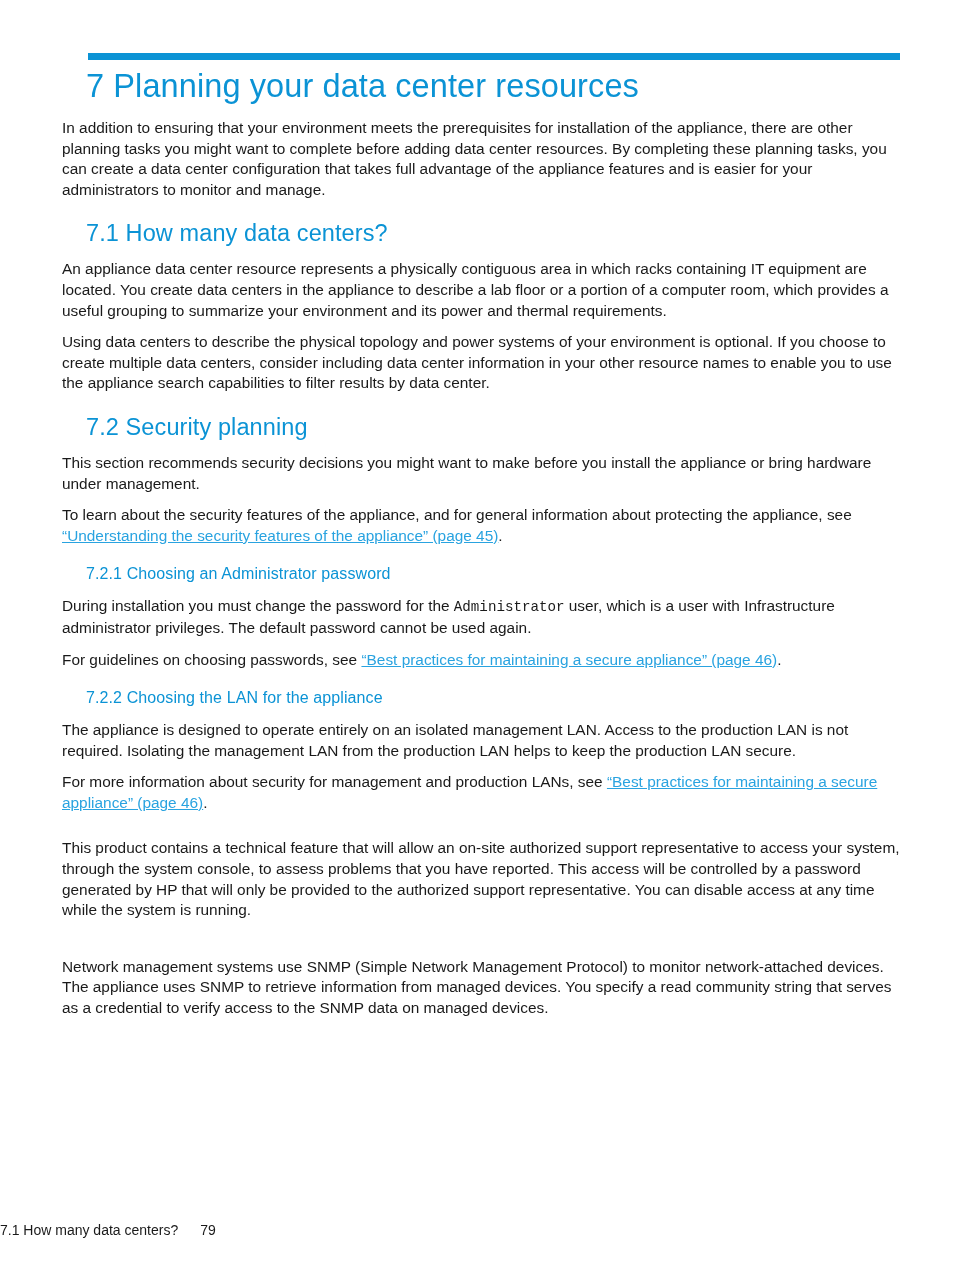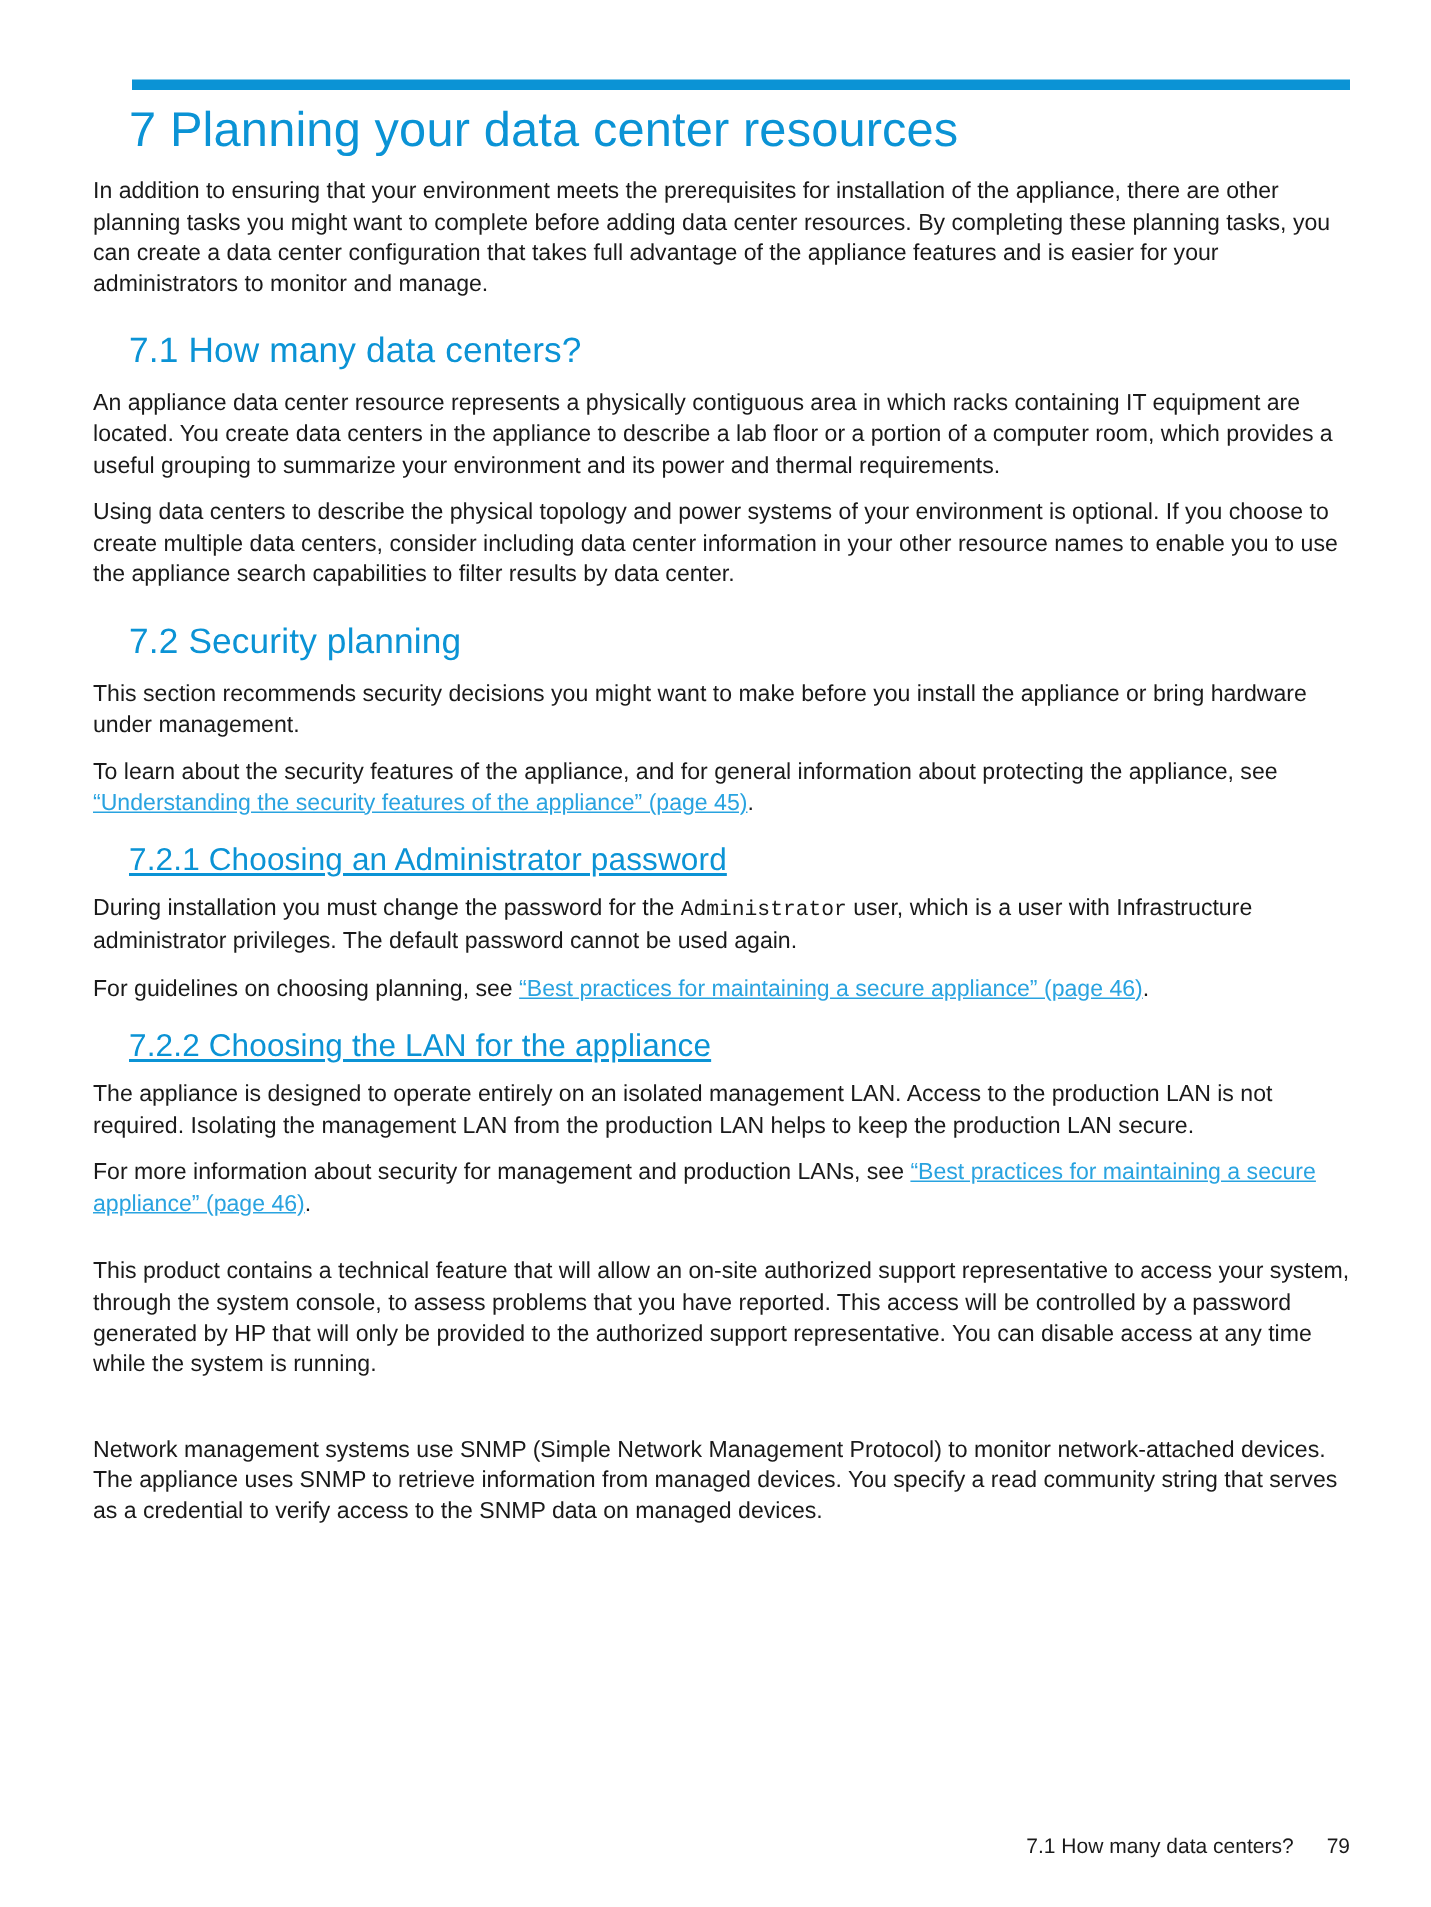--- a/index.html
+++ b/index.html
@@ -62,23 +62,22 @@
     font-weight: normal;
     color: #0b93d5;
     padding-left: 86px;
     letter-spacing: 0.1px;
   }
   h2.h2 {
     font-size: 23.5px;
     line-height: 30px;
   }
   h3.h3 {
-    font-size: 21px;
+    font-size: 16px;
     line-height: 25px;
-    text-decoration: underline;
   }
 
   p.body {
     margin: 0;
     padding-left: 62px;
     padding-right: 54px;
     font-size: 15.4px;
     line-height: 20.6px;
     color: #1a1a1a;
     text-align: left;
@@ -96,21 +95,20 @@
   .gap-para   { height: 11px; }
 
   
   .footer {
     position: absolute;
     left: 0;
     top: 1222px;
     width: 954px;
     padding-right: 54px;
     box-sizing: border-box;
-    text-align: right;
     font-size: 14px;
     color: #1a1a1a;
   }
   .footer .f-title { margin-right: 22px; }
   .footer .f-page  { }
 </style>
 </head>
 <body>
 
 <div class="page">
@@ -135,21 +133,21 @@
     <div class="gap-h2b"></div>
     <p class="body">This section recommends security decisions you might want to make before you install the appliance or bring hardware under management.</p>
     <div class="gap-para"></div>
     <p class="body"><span>To learn about the security features of the appliance, and for general information about protecting the appliance, see </span><a class="xref" href="#">“Understanding the security features of the appliance” (page 45)</a><span>.</span></p>
 
     <div class="gap-h3"></div>
     <h3 class="h3">7.2.1 Choosing an Administrator password</h3>
     <div class="gap-h3b"></div>
     <p class="body"><span>During installation you must change the password for the </span><span class="mono">Administrator</span><span> user, which is a user with Infrastructure administrator privileges. The default password cannot be used again.</span></p>
     <div class="gap-para"></div>
-    <p class="body"><span>For guidelines on choosing planning, see </span><a class="xref" href="#">“Best practices for maintaining a secure appliance” (page 46)</a><span>.</span></p>
+    <p class="body"><span>For guidelines on choosing passwords, see </span><a class="xref" href="#">“Best practices for maintaining a secure appliance” (page 46)</a><span>.</span></p>
 
     <div class="gap-h3"></div>
     <h3 class="h3">7.2.2 Choosing the LAN for the appliance</h3>
     <div class="gap-h3b"></div>
     <p class="body">The appliance is designed to operate entirely on an isolated management LAN. Access to the production LAN is not required. Isolating the management LAN from the production LAN helps to keep the production LAN secure.</p>
     <div class="gap-para"></div>
     <p class="body"><span>For more information about security for management and production LANs, see </span><a class="xref" href="#">“Best practices for maintaining a secure appliance” (page 46)</a><span>.</span></p>
 
     <div class="gap-h3"></div>
     <div class="gap-h3b"></div>

